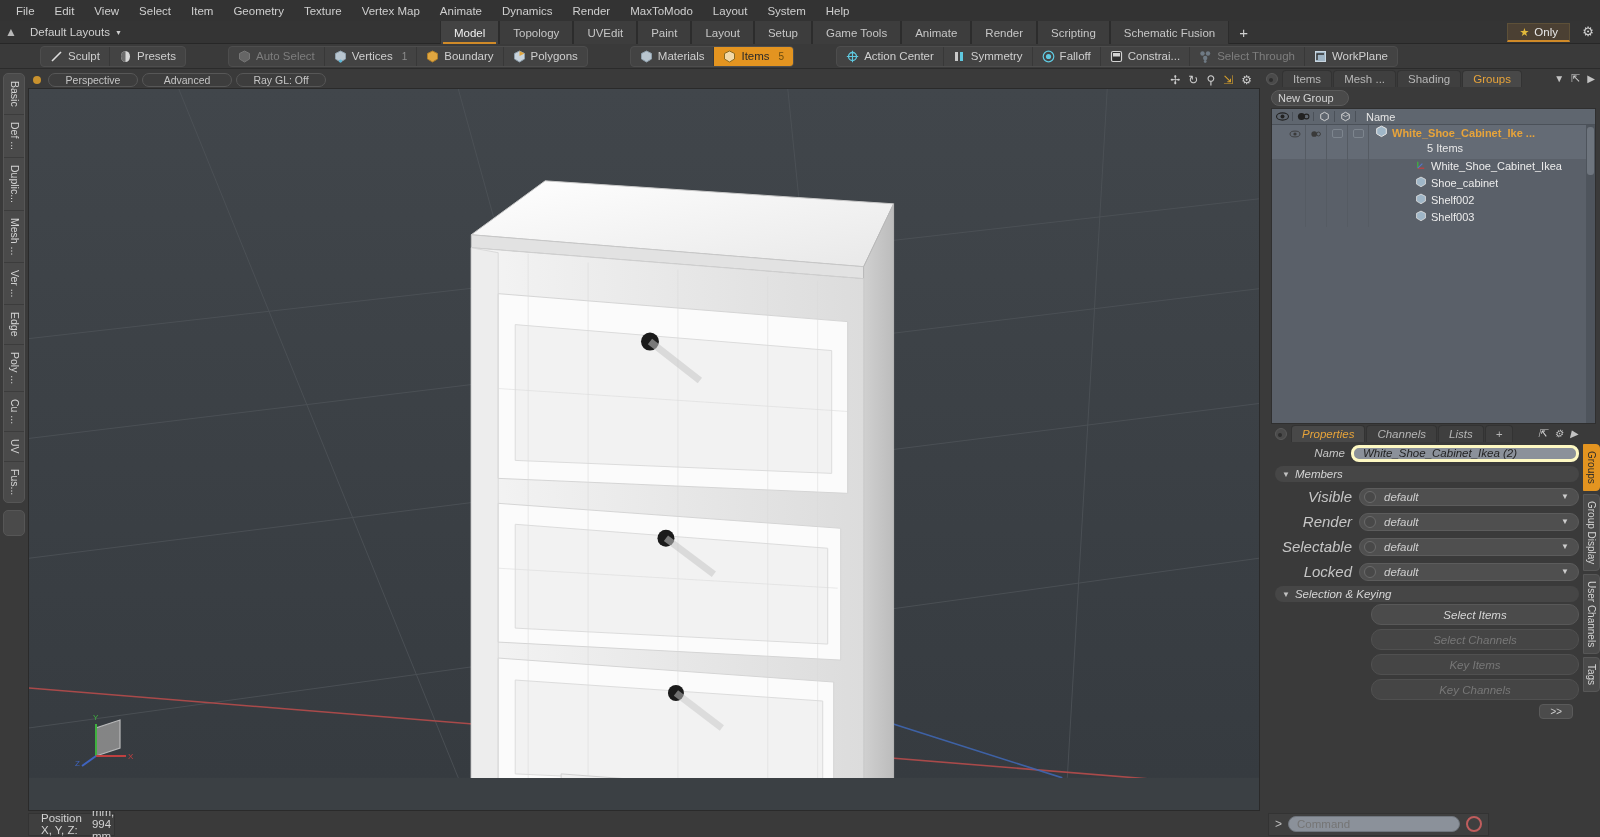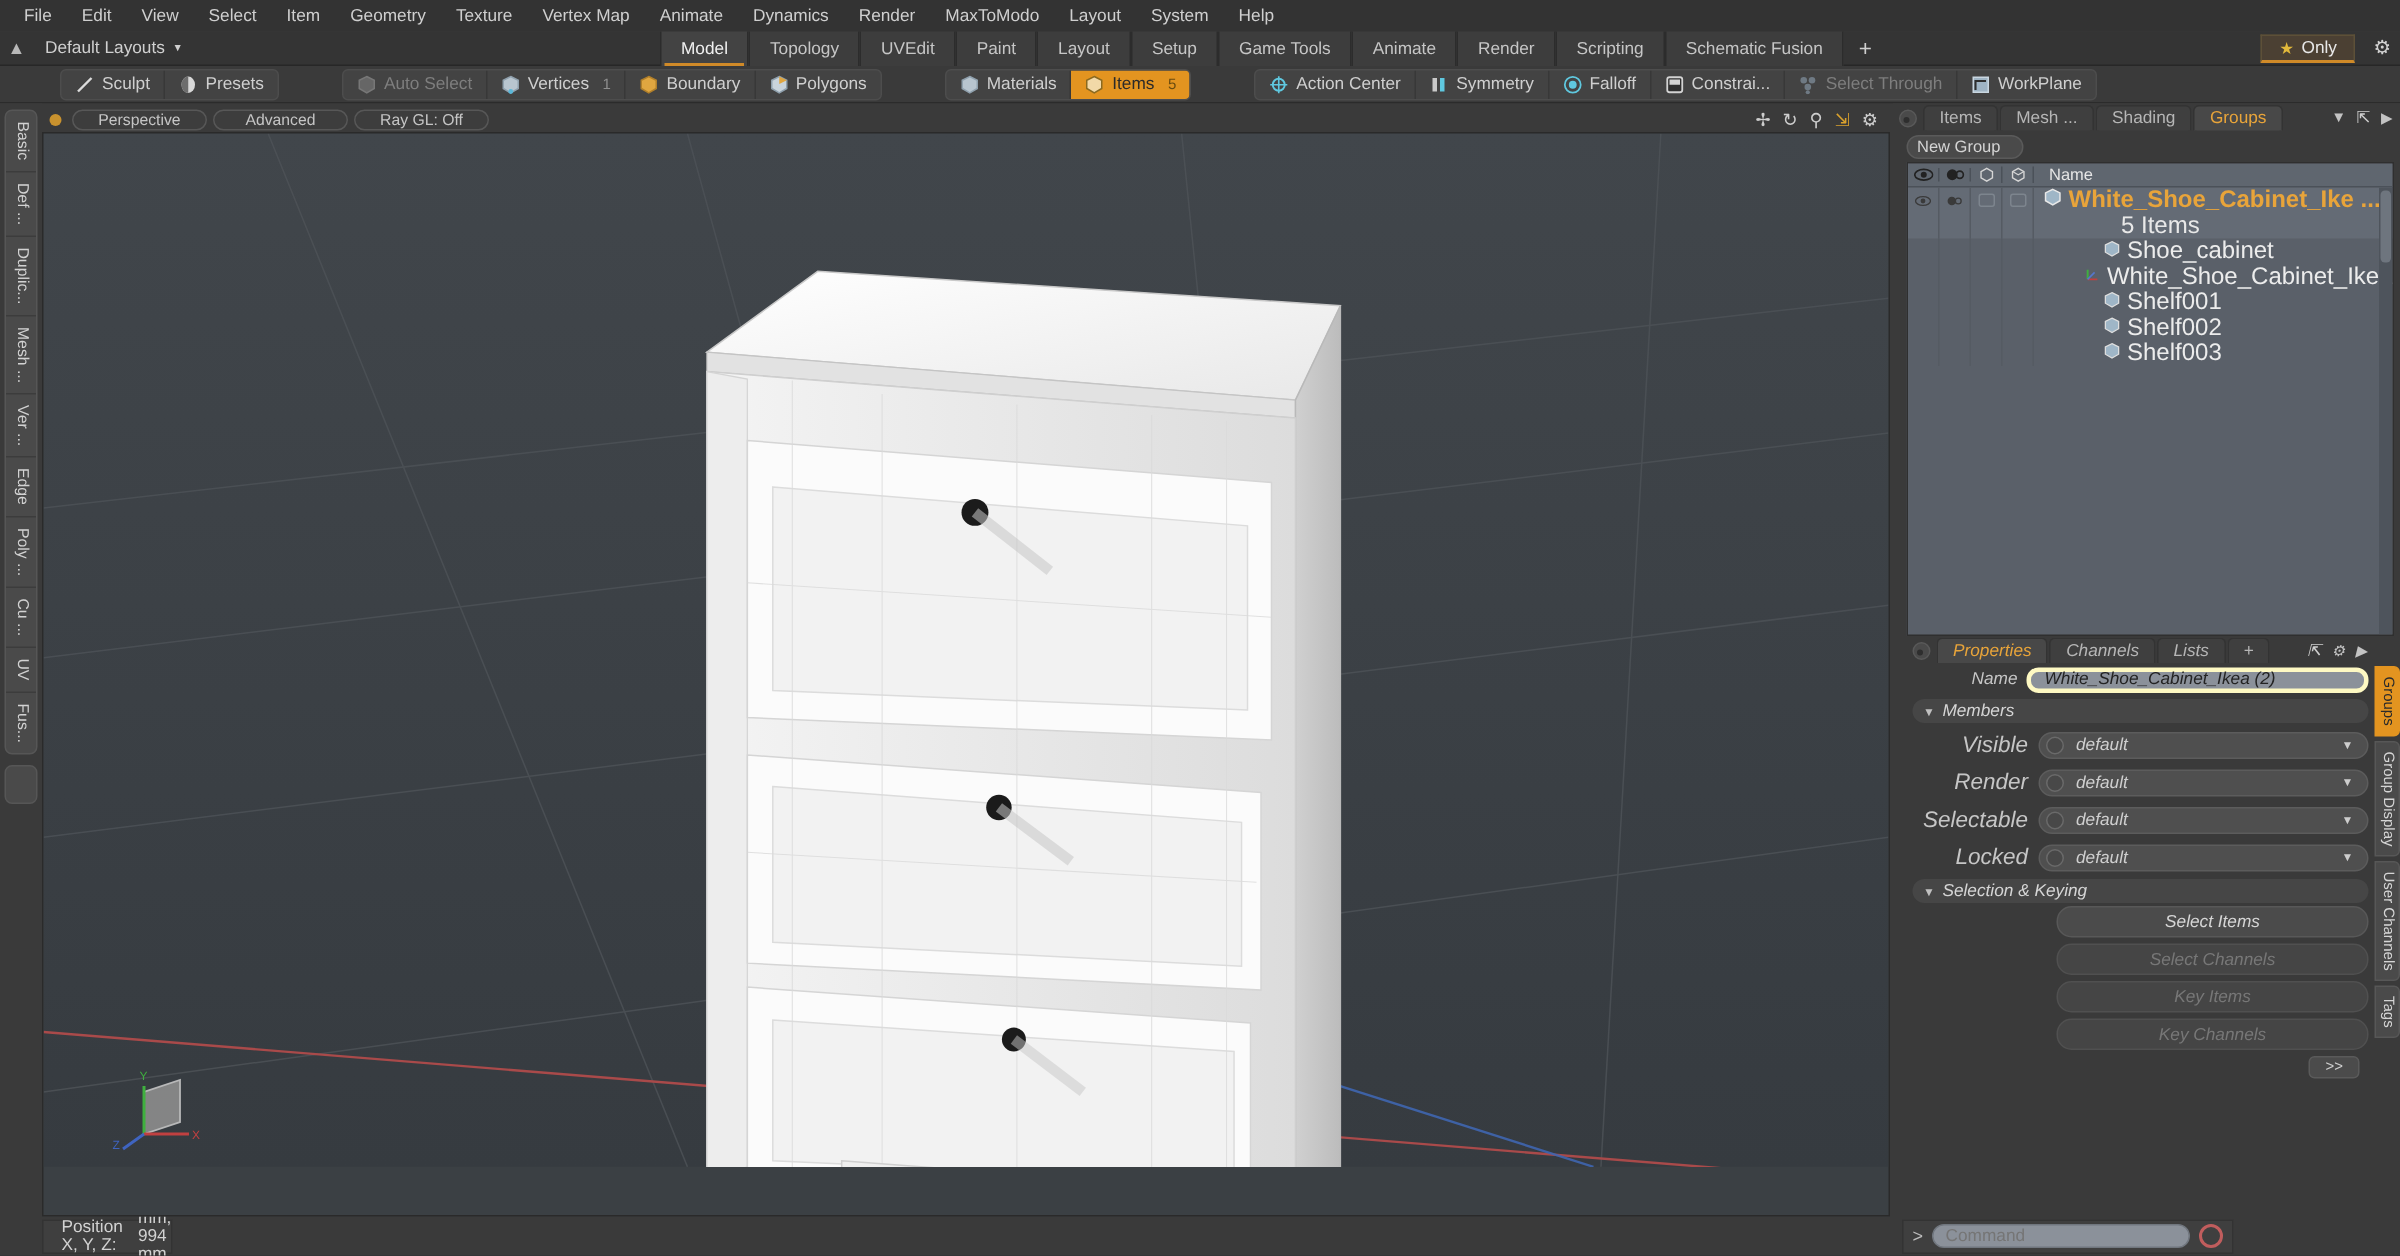--- a/index.html
+++ b/index.html
@@ -161,21 +161,21 @@
   .treebox{
     margin:0 4px 0 9px; flex:1 1 auto; background:#5a6069; border:1px solid #2f2f2f;
     display:flex; flex-direction:column; min-height:0; overflow:hidden; position:relative;
   }
   .tree-head{
     height:16px; flex:0 0 16px; background:#5f666f; display:flex; align-items:center;
     border-bottom:1px solid #4b5159; font-size:11px; color:#e2e2e2;
   }
   .th-col{ width:21px; flex:0 0 21px; display:flex; align-items:center; justify-content:center; border-right:1px solid #4b5159; }
   .th-name{ padding-left:10px; color:#e6e6e6; }
-  .trow{ height:17px; display:flex; align-items:center; font-size:16px; position:relative; }
+  .trow{ height:17px; display:flex; align-items:flex-start; font-size:11px; position:relative;padding-left:13px; }
   .trow .cell{ width:21px; flex:0 0 21px; display:flex; align-items:center; justify-content:center; border-right:1px solid #555b63; height:100%; }
   .trow.sel{ background:#646b75; }
   .trow .lbl{ padding-left:6px; display:flex; align-items:center; gap:4px; white-space:nowrap; overflow:hidden; }
   .trow .lbl.grp{ color:#e8a43a; font-weight:bold; }
   .trow .sub{ color:#e8e8e8; }
   .trow .child{ color:#ececec; }
   .tree-body{ flex:1 1 auto; overflow:hidden; position:relative; }
   .scrollcol{ position:absolute; right:0; top:0; bottom:0; width:9px; background:#4e545c; }
   .scrollthumb{ position:absolute; right:1px; top:2px; width:7px; height:48px; background:#6e757e; border-radius:3px; }
   .rbox{ width:11px; height:9px; border:1px solid #7d858e; border-radius:2px; }
@@ -652,56 +652,41 @@
 
             <div class="trow">
               <div class="cell"></div>
                 <div class="cell"></div>
                 <div class="cell"></div>
                 <div class="cell"></div>
               <div class="lbl">
                   <span style="display:inline-block;width:36px"></span>
                 <span>
                   <svg width="12" height="12" viewBox="0 0 13 13">
-                      <path d="M6.5 1.2 L11.3 3.6 L11.3 8.8 L6.5 11.6 L1.7 8.8 L1.7 3.6 Z" fill="#9fb6c7" stroke="#dedede" stroke-width="0.9"></path>
-                    </svg>
-                </span>
-                <span class="child">Shoe_cabinet</span>
-              </div>
-            </div>
-            <div class="trow">
-              <div class="cell"></div>
-                <div class="cell"></div>
-                <div class="cell"></div>
-                <div class="cell"></div>
-              <div class="lbl">
-                  <span style="display:inline-block;width:36px"></span>
-                <span>
-                  <svg width="12" height="12" viewBox="0 0 13 13">
                       <line x1="3" y1="10" x2="3" y2="3" stroke="#3fb03f" stroke-width="1.4"></line>
                       <line x1="3" y1="10" x2="10" y2="10" stroke="#c04040" stroke-width="1.4"></line>
                       <line x1="3" y1="10" x2="8" y2="5" stroke="#5577cc" stroke-width="1.2"></line>
                     </svg>
                 </span>
                 <span class="child">White_Shoe_Cabinet_Ikea</span>
               </div>
             </div>
             <div class="trow">
               <div class="cell"></div>
                 <div class="cell"></div>
                 <div class="cell"></div>
                 <div class="cell"></div>
               <div class="lbl">
                   <span style="display:inline-block;width:36px"></span>
                 <span>
                   <svg width="12" height="12" viewBox="0 0 13 13">
                       <path d="M6.5 1.2 L11.3 3.6 L11.3 8.8 L6.5 11.6 L1.7 8.8 L1.7 3.6 Z" fill="#9fb6c7" stroke="#dedede" stroke-width="0.9"></path>
                     </svg>
                 </span>
-                <span class="child">Shelf001</span>
+                <span class="child">Shoe_cabinet</span>
               </div>
             </div>
             <div class="trow">
               <div class="cell"></div>
                 <div class="cell"></div>
                 <div class="cell"></div>
                 <div class="cell"></div>
               <div class="lbl">
                   <span style="display:inline-block;width:36px"></span>
                 <span>

